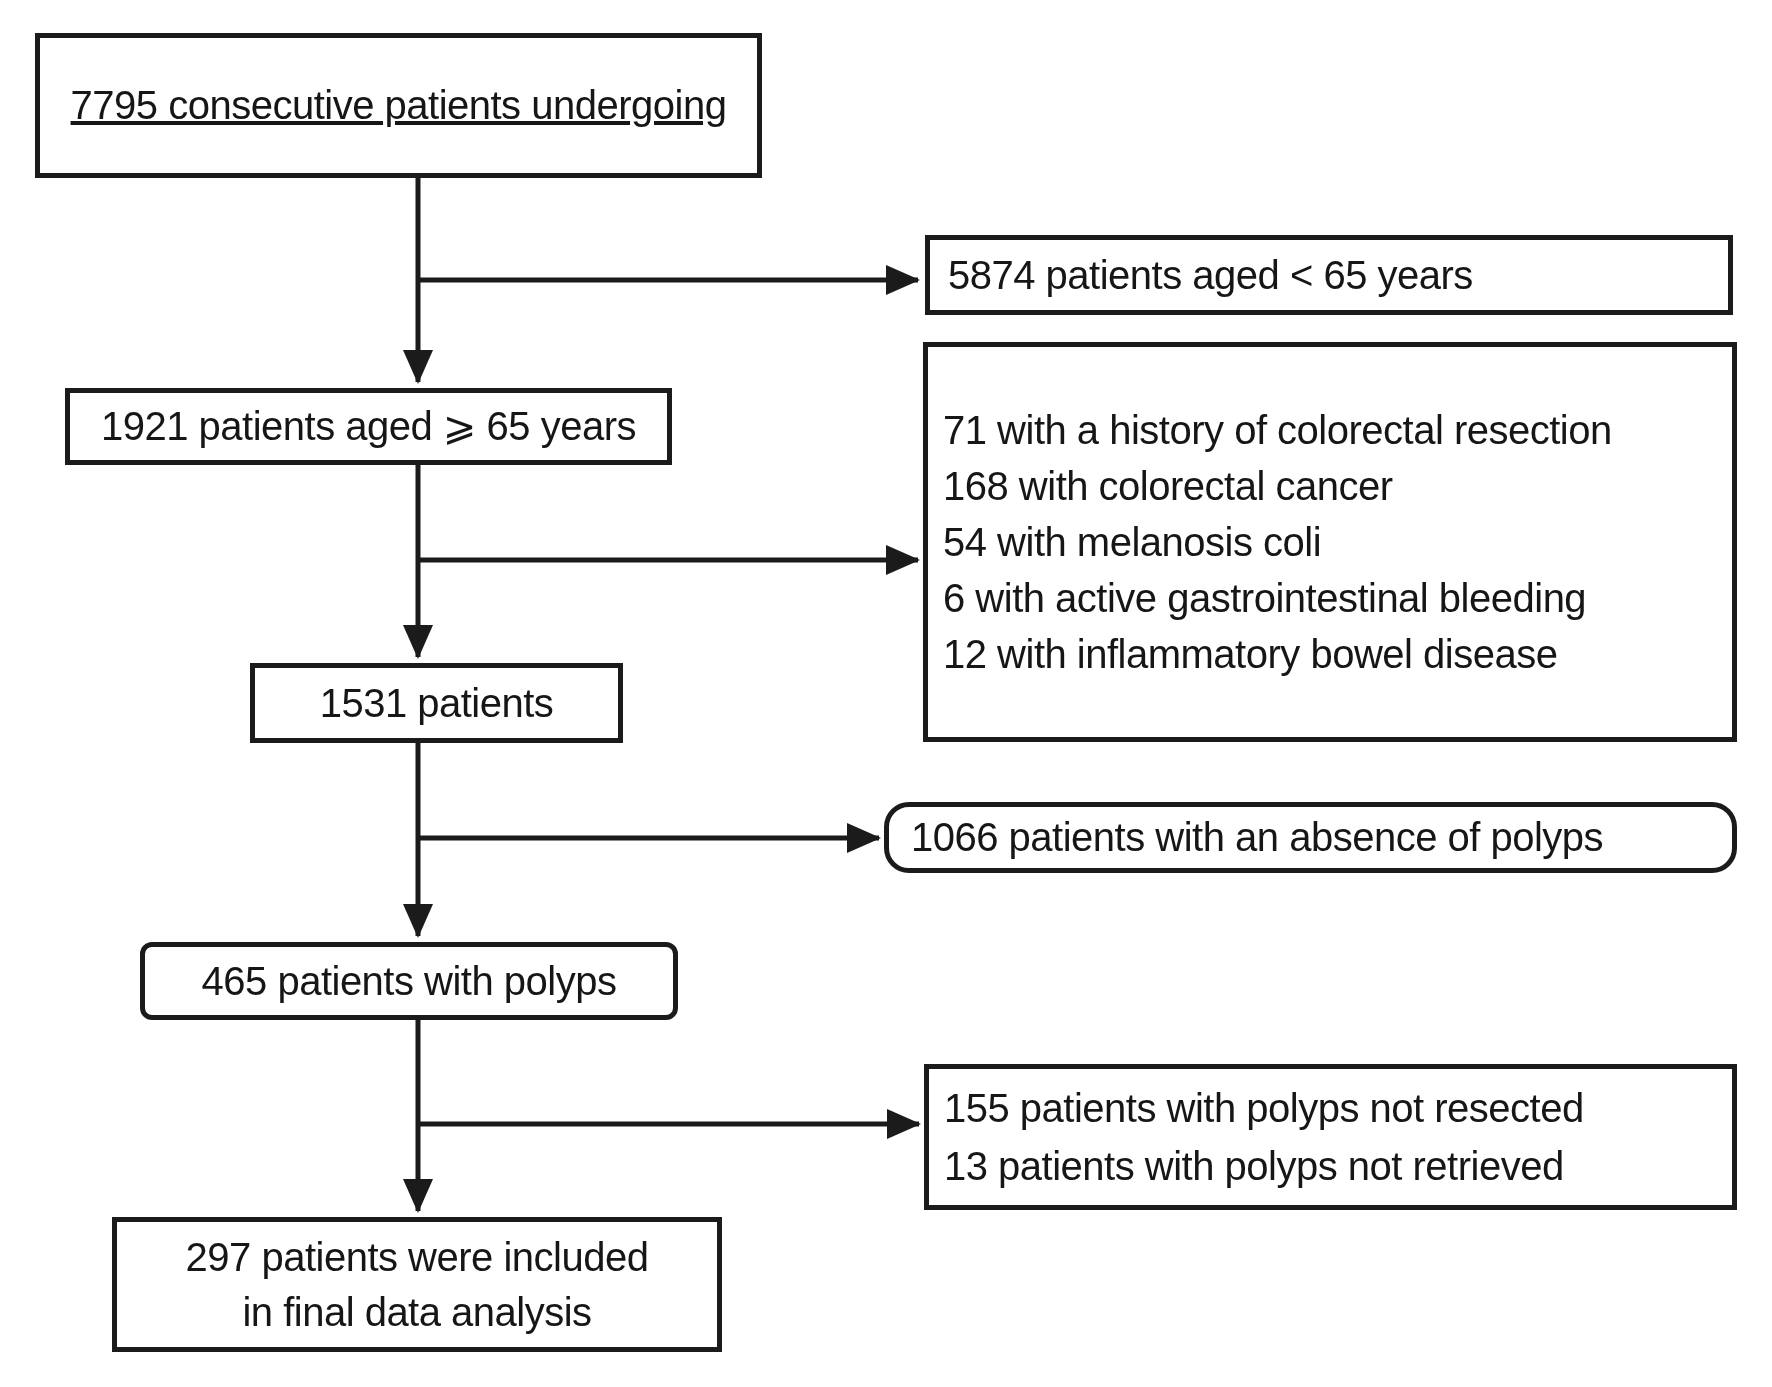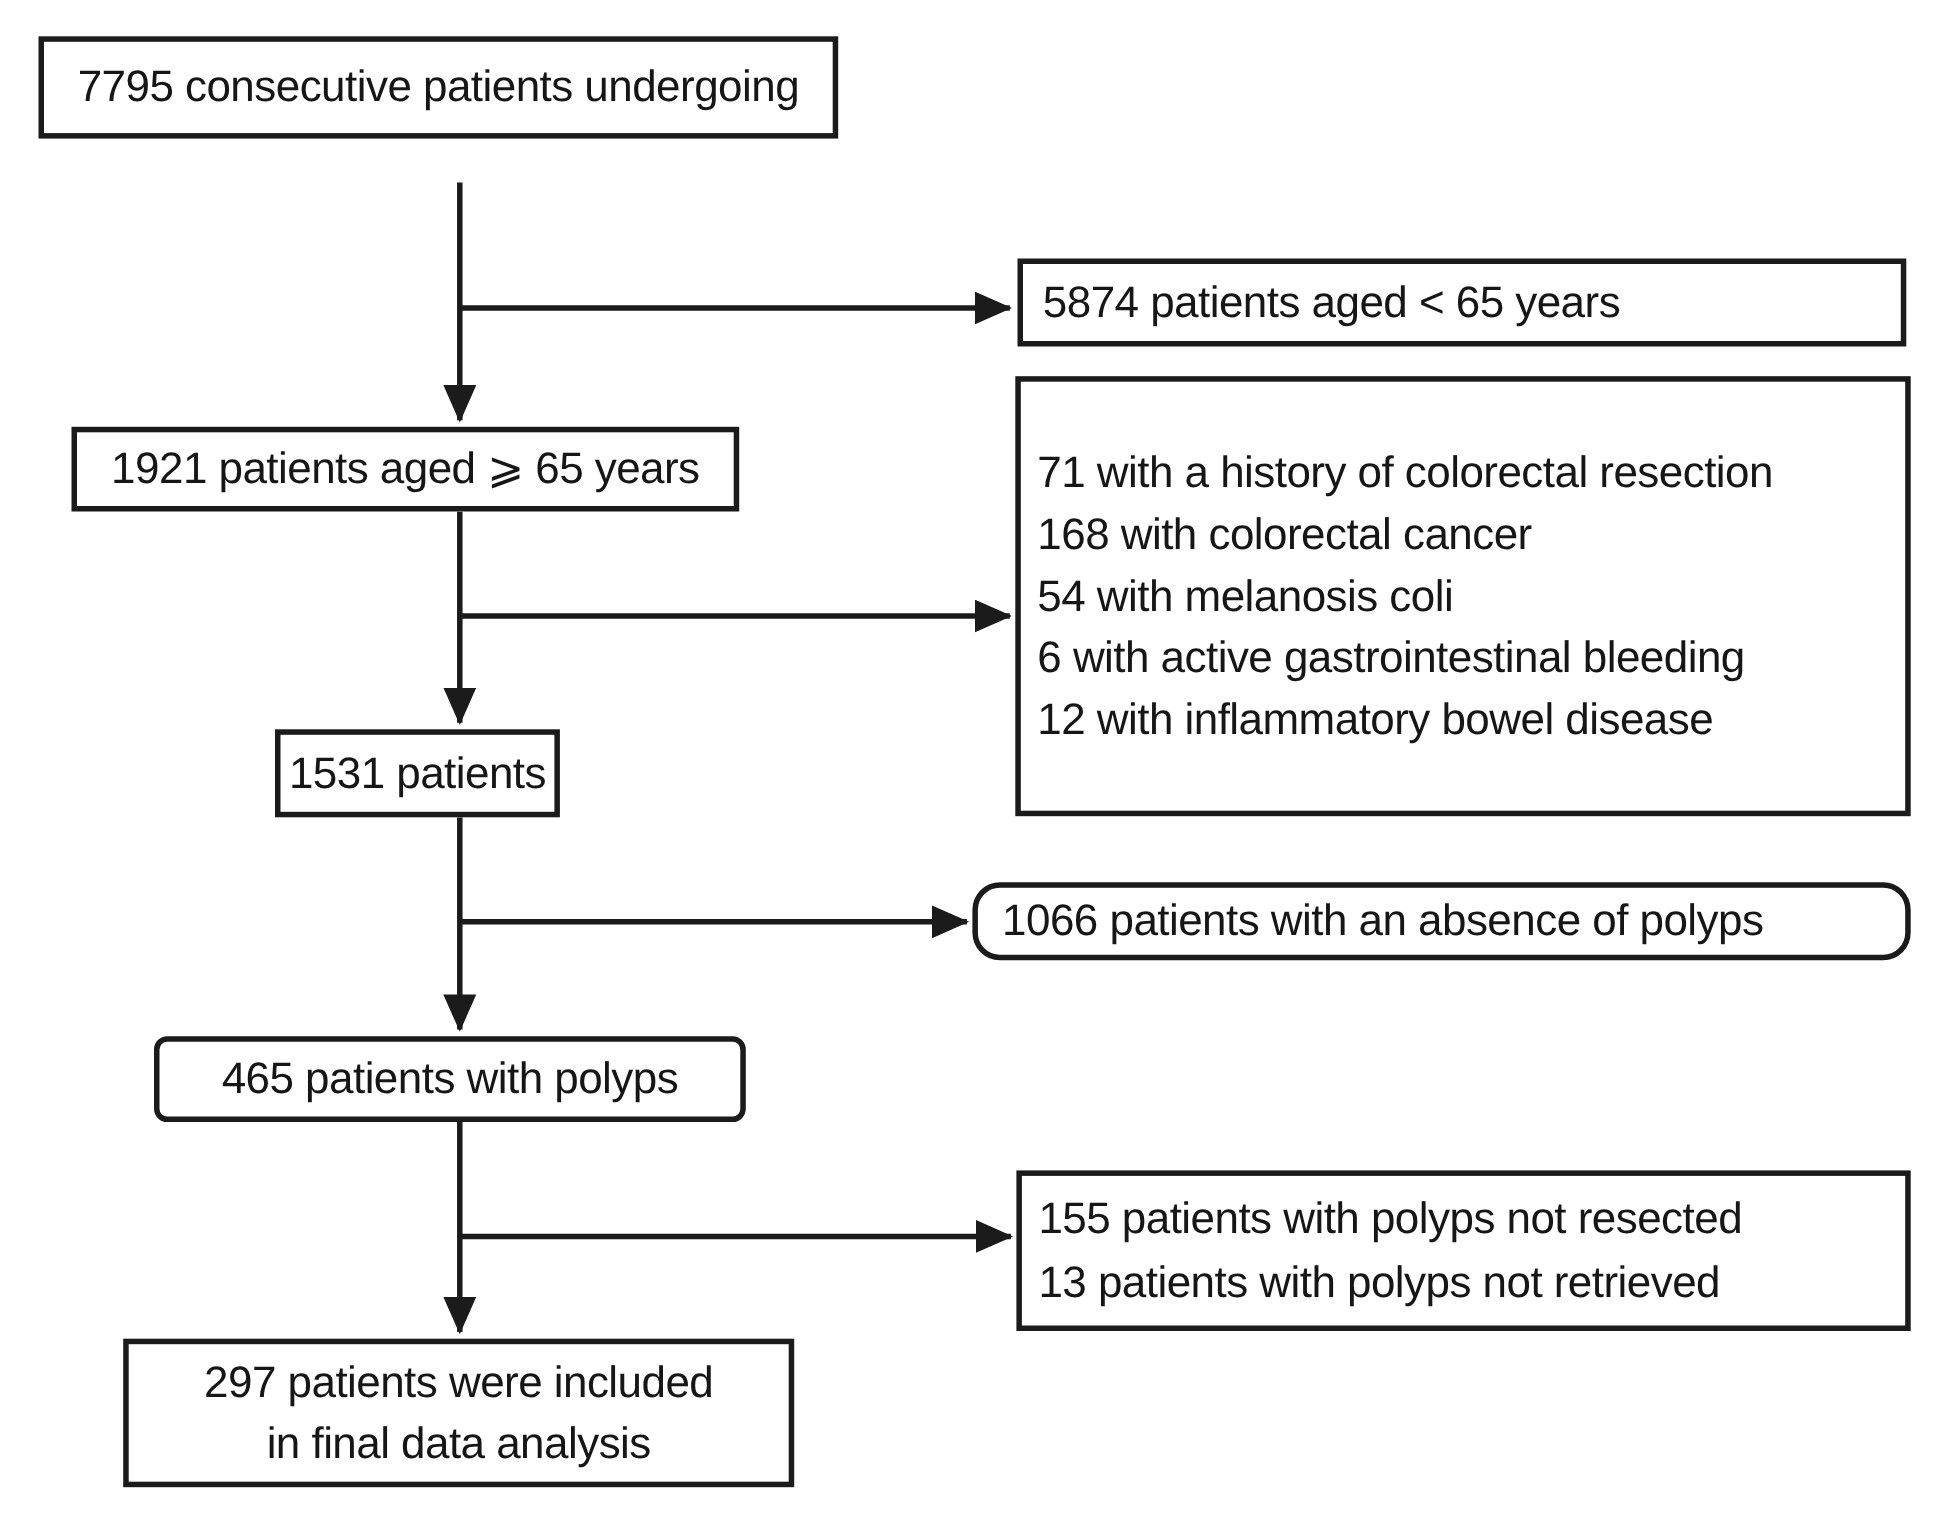--- a/index.html
+++ b/index.html
@@ -43,25 +43,25 @@
     white-space: nowrap;
   }
   .node.left-align {
     align-items: flex-start;
     text-align: left;
   }
   .node .ln {
     display: block;
   }
   
-  .nA  { left: 35px;  top: 33px;   width: 727px; height: 93px; }
+  .nA  { left: 35px;  top: 33px;   width: 727px; height: 145px; text-decoration: underline; }
   .nB  { left: 925px; top: 235px;  width: 808px; height: 80px;  padding-left: 18px; }
   .nC  { left: 65px;  top: 388px;  width: 607px; height: 77px;  }
   .nE1 { left: 923px; top: 342px;  width: 814px; height: 400px; padding-left: 15px; line-height: 56px; }
-  .nD  { left: 250px; top: 663px;  width: 259px; height: 80px;  }
+  .nD  { left: 250px; top: 663px;  width: 373px; height: 80px;  }
   .nE2 { left: 884px; top: 802px;  width: 853px; height: 71px;  padding-left: 22px; border-radius: 25px; }
   .nF  { left: 140px; top: 942px;  width: 538px; height: 78px; border-radius: 12px;  }
   .nE3 { left: 924px; top: 1064px; width: 813px; height: 146px; padding-left: 15px; line-height: 58px; }
   .nG  { left: 112px; top: 1217px; width: 610px; height: 135px; }
 </style>
 </head>
 <body>
 
 <div class="canvas">
 

